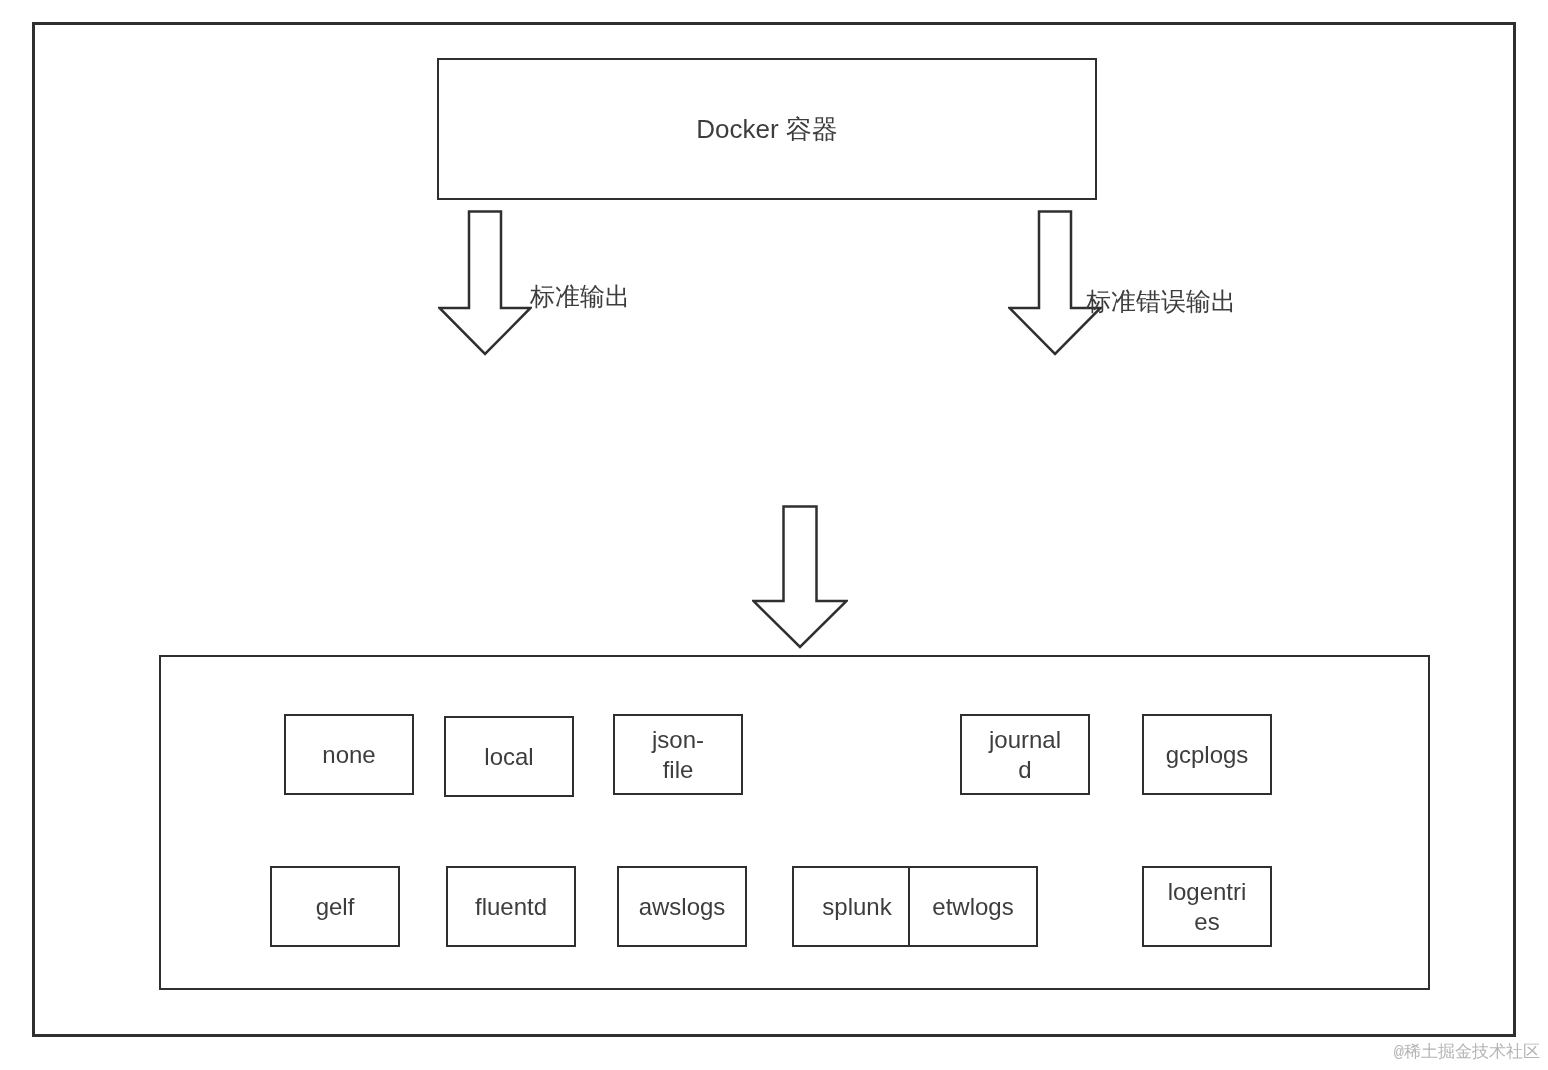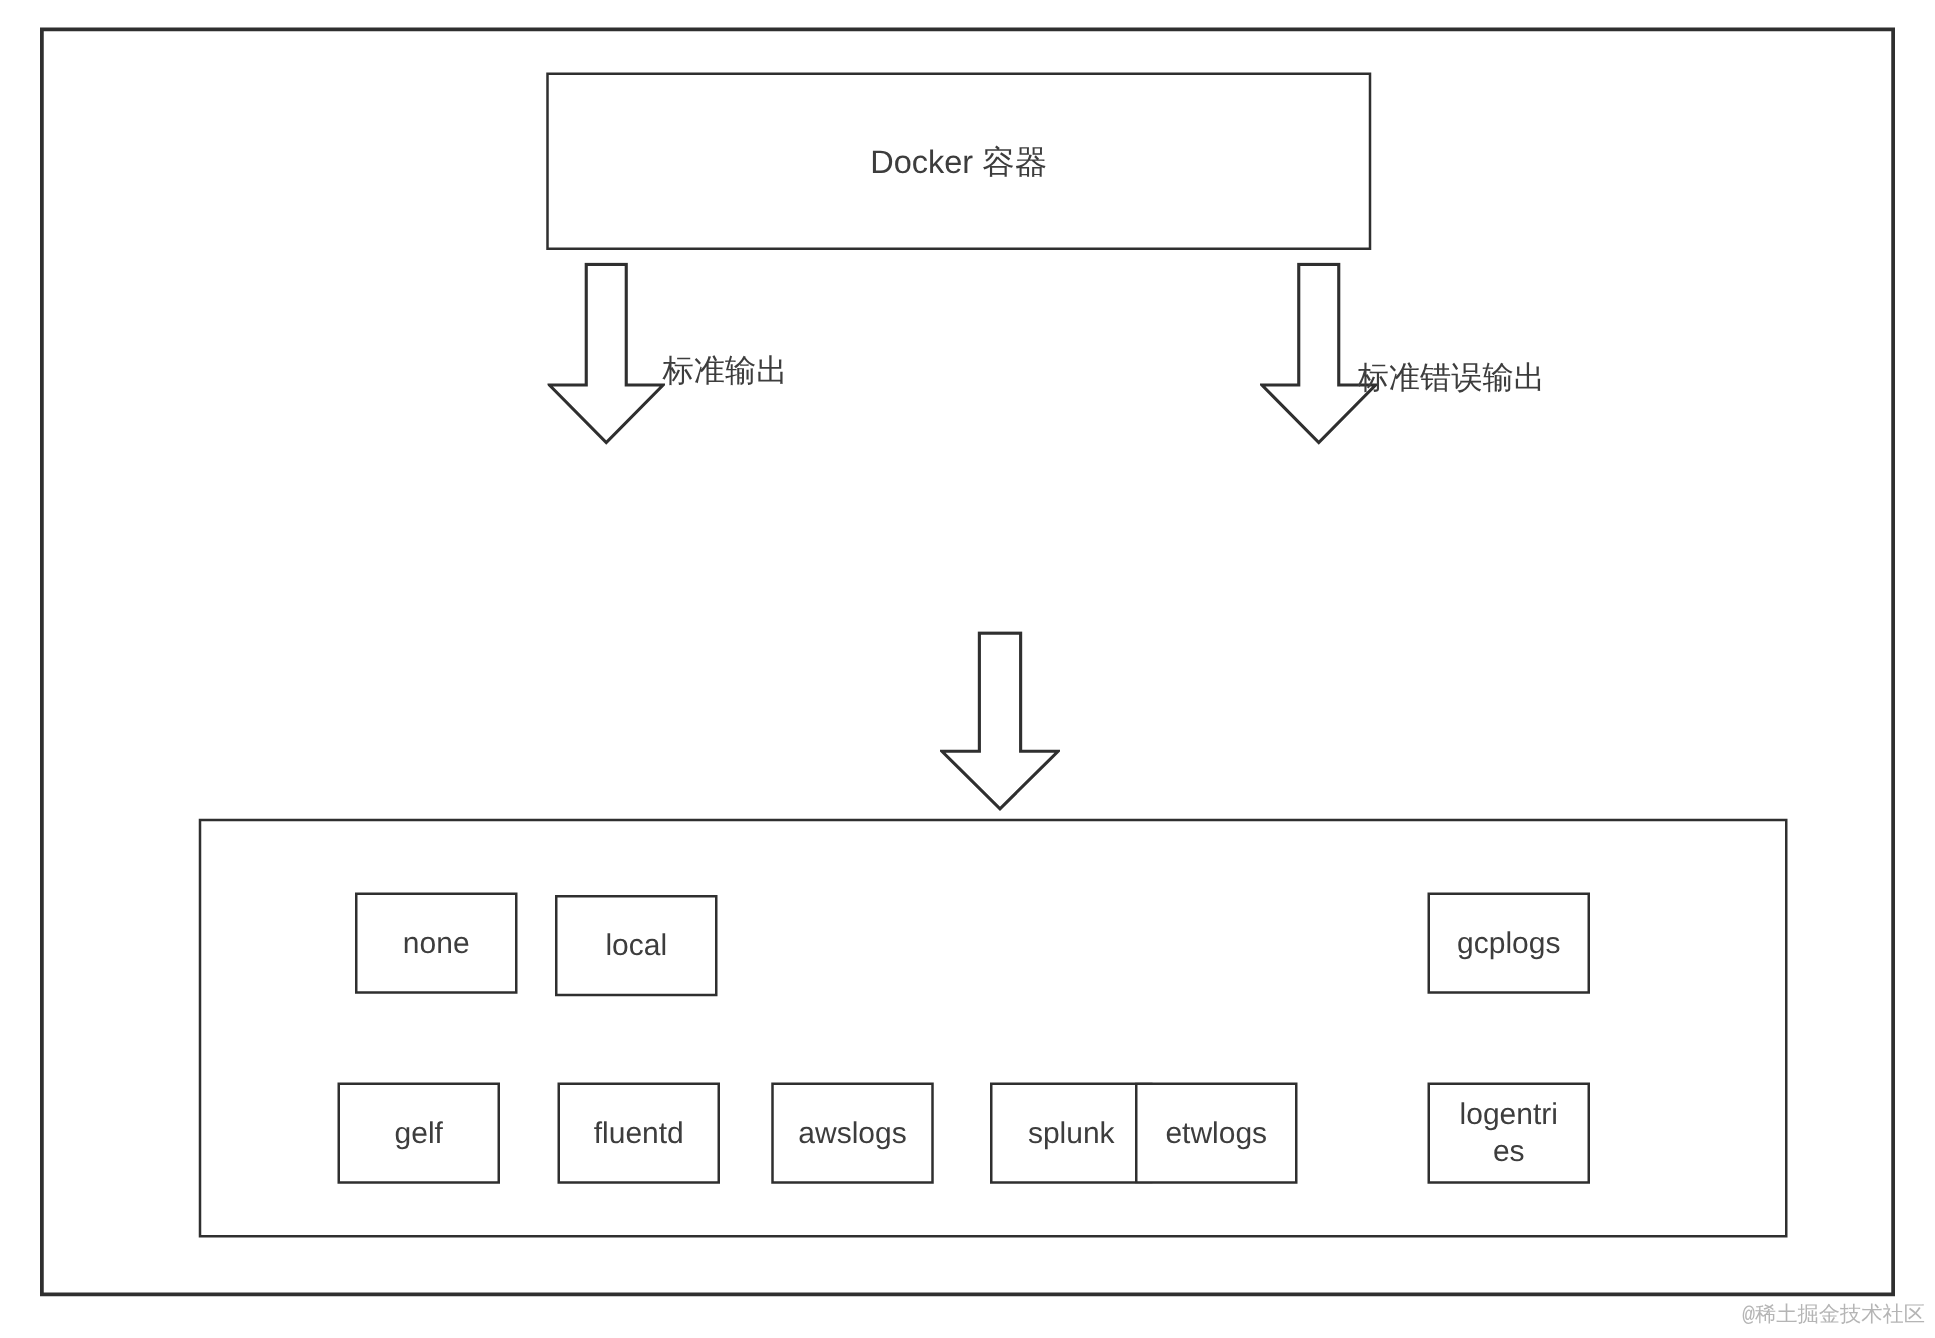--- a/index.html
+++ b/index.html
@@ -136,20 +136,26 @@
   </svg>
 
   <div class="drivers-container"></div>
 
   <div class="driver-box pos-r1c1">
     <span class="lbl">none</span>
   </div>
   <div class="driver-box pos-r1c2">
     <span class="lbl">local</span>
   </div>
+  <div class="driver-box pos-r1c3">
+    <span class="lbl wrap">json-file</span>
+  </div>
+  <div class="driver-box pos-r1c5">
+    <span class="lbl wrap">journald</span>
+  </div>
   <div class="driver-box pos-r1c6">
     <span class="lbl">gcplogs</span>
   </div>
 
   <div class="driver-box pos-r2c1">
     <span class="lbl">gelf</span>
   </div>
   <div class="driver-box pos-r2c2">
     <span class="lbl">fluentd</span>
   </div>

